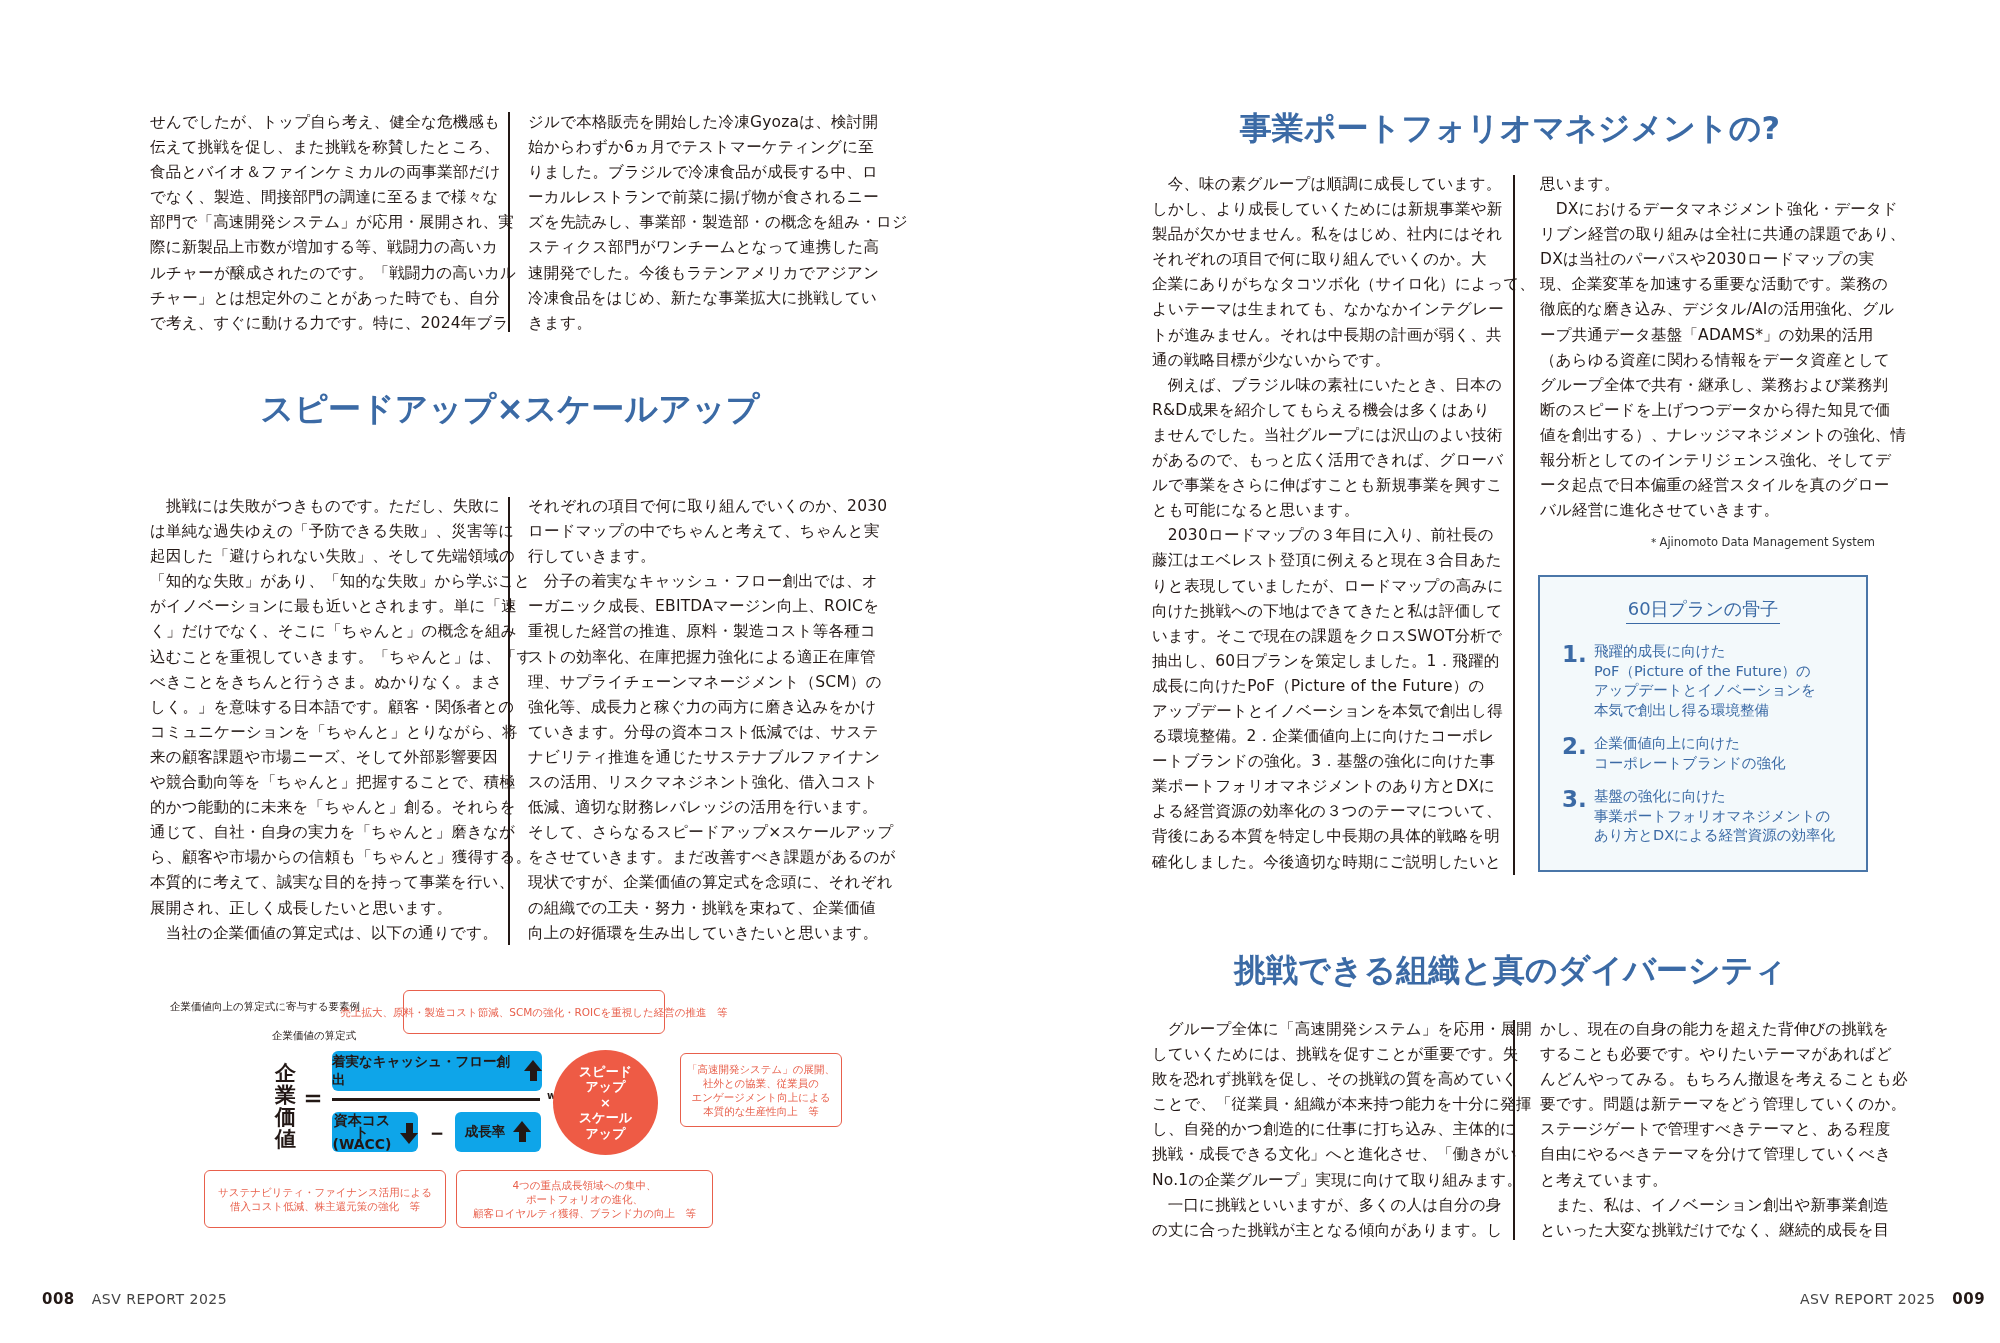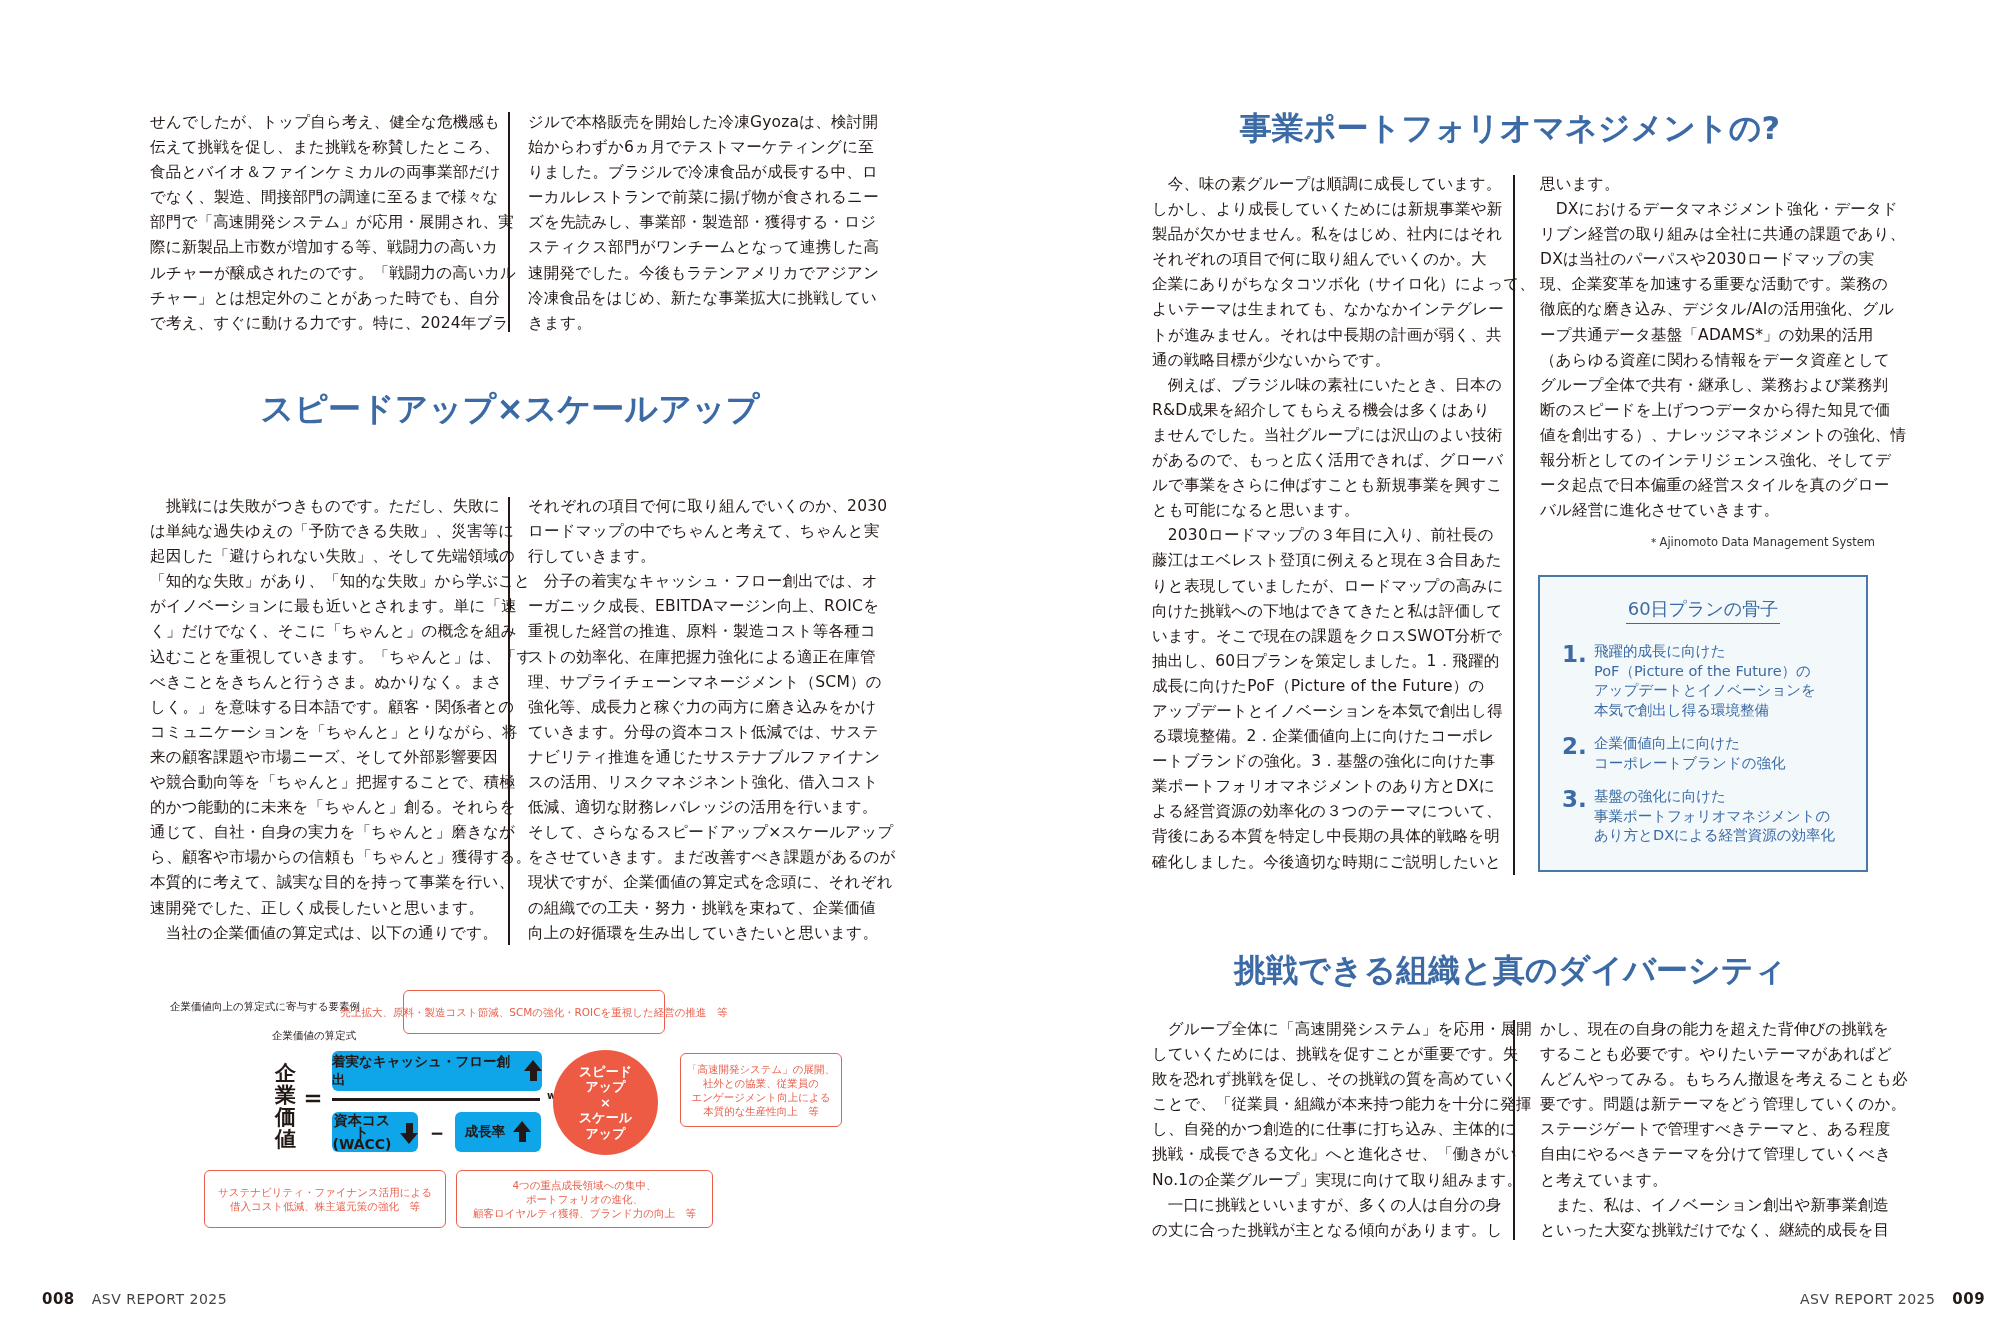--- a/index.html
+++ b/index.html
@@ -56,21 +56,21 @@
       <p>ルチャーが醸成されたのです。「戦闘力の高いカル</p>
       <p>チャー」とは想定外のことがあった時でも、自分</p>
       <p>で考え、すぐに動ける力です。特に、2024年ブラ</p>
     </div>
   <div class="vline" style="left:508px; top:112px; height:220px;"></div>
   <div class="col" style="left:528px; top:110px;">
       <p>ジルで本格販売を開始した冷凍Gyozaは、検討開</p>
       <p>始からわずか6ヵ月でテストマーケティングに至</p>
       <p>りました。ブラジルで冷凍食品が成長する中、ロ</p>
       <p>ーカルレストランで前菜に揚げ物が食されるニー</p>
-      <p>ズを先読みし、事業部・製造部・獲得する・ロジ</p>
+      <p>ズを先読みし、事業部・製造部・の概念を組み・ロジ</p>
       <p>スティクス部門がワンチームとなって連携した高</p>
       <p>速開発でした。今後もラテンアメリカでアジアン</p>
       <p>冷凍食品をはじめ、新たな事業拡大に挑戦してい</p>
       <p>きます。</p>
     </div>
 
   <div class="heading h-left">
     <div>スピードアップ×スケールアップ</div>
   </div>
 
@@ -84,21 +84,21 @@
       <p>込むことを重視していきます。「ちゃんと」は、「す</p>
       <p>べきことをきちんと行うさま。ぬかりなく。まさ</p>
       <p>しく。」を意味する日本語です。顧客・関係者との</p>
       <p>コミュニケーションを「ちゃんと」とりながら、将</p>
       <p>来の顧客課題や市場ニーズ、そして外部影響要因</p>
       <p>や競合動向等を「ちゃんと」把握することで、積極</p>
       <p>的かつ能動的に未来を「ちゃんと」創る。それらを</p>
       <p>通じて、自社・自身の実力を「ちゃんと」磨きなが</p>
       <p>ら、顧客や市場からの信頼も「ちゃんと」獲得する。</p>
       <p>本質的に考えて、誠実な目的を持って事業を行い、</p>
-      <p>速開発でした、正しく成長したいと思います。</p>
+      <p>展開され、正しく成長したいと思います。</p>
       <p>　当社の企業価値の算定式は、以下の通りです。</p>
     </div>
   <div class="vline" style="left:508px; top:497px; height:448px;"></div>
   <div class="col" style="left:528px; top:494px;">
       <p>それぞれの項目で何に取り組んでいくのか、2030</p>
       <p>ロードマップの中でちゃんと考えて、ちゃんと実</p>
       <p>行していきます。</p>
       <p>　分子の着実なキャッシュ・フロー創出では、オ</p>
       <p>ーガニック成長、EBITDAマージン向上、ROICを</p>
       <p>重視した経営の推進、原料・製造コスト等各種コ</p>

